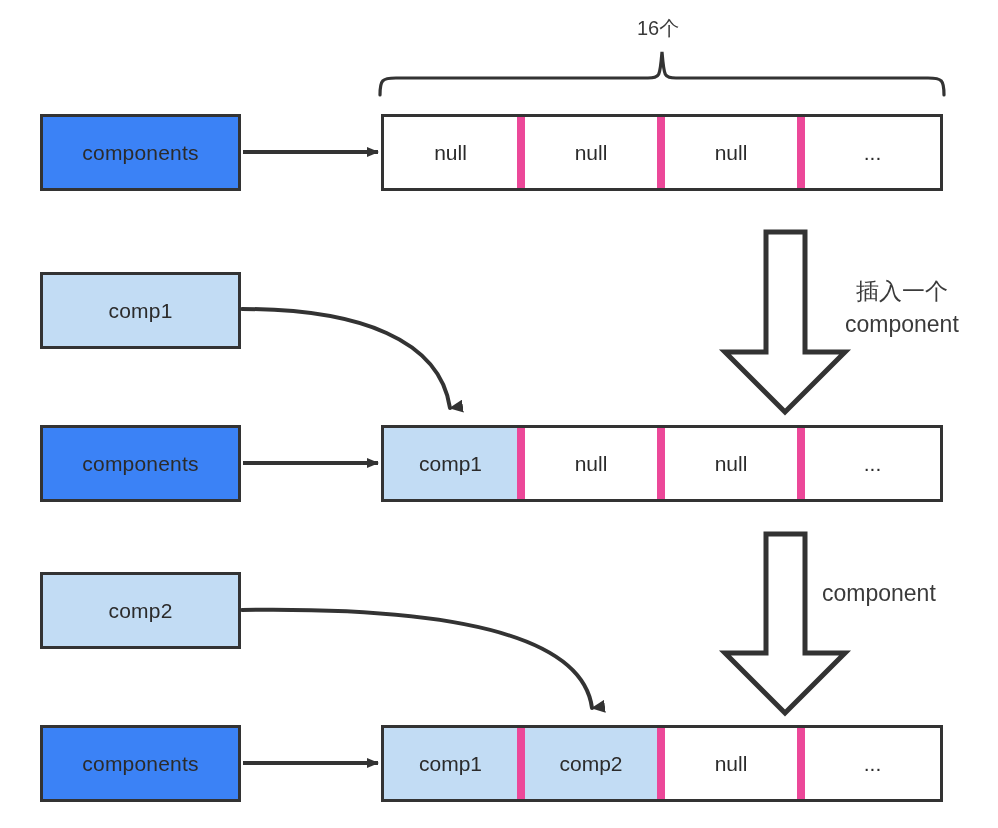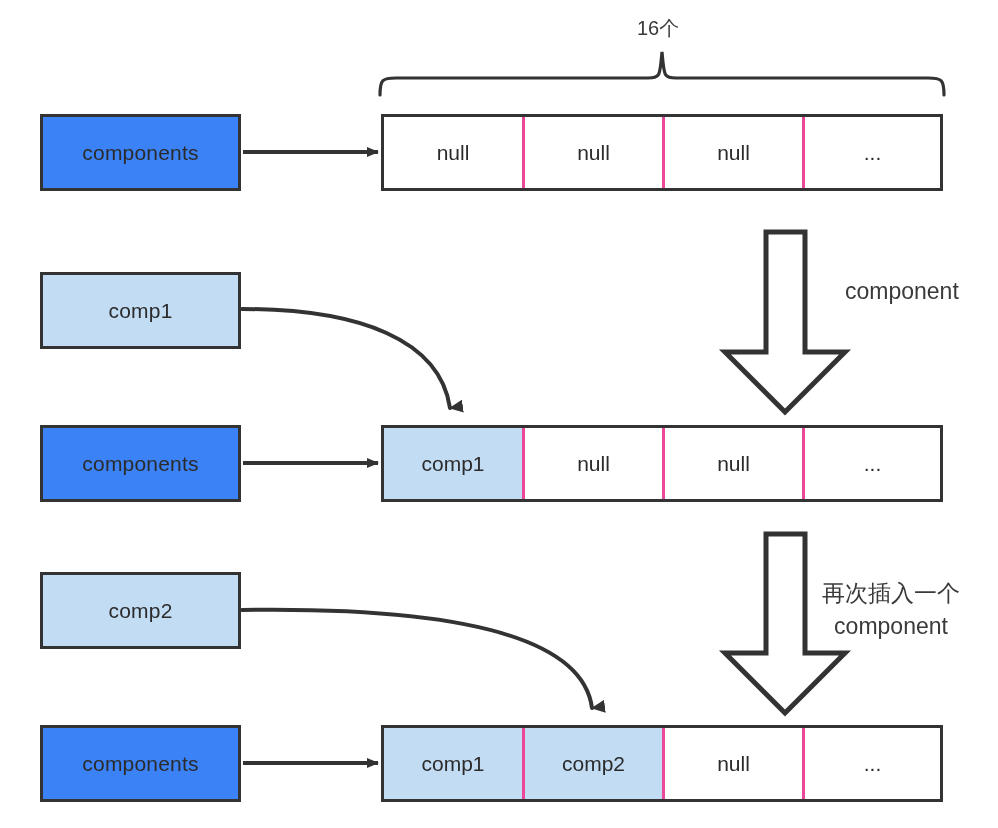--- a/index.html
+++ b/index.html
@@ -50,21 +50,21 @@
     display: flex;
     background: #ffffff;
   }
   .cell {
     box-sizing: border-box;
     display: flex;
     align-items: center;
     justify-content: center;
     font-size: 21px;
     color: #2b2b2b;
-    border-right: 3px solid #ec4899;
+    border-right: 8px solid #ec4899;
   }
   .cell:last-child { border-right: none; }
   .cell.blue { background: #c2dcf4; }
   .cell.white { background: #ffffff; }
 
   .note {
     position: absolute;
     font-size: 23px;
     color: #3a3a3a;
     line-height: 1.45;
@@ -147,20 +147,21 @@
     </div>
     <div class="cell white" style="width:140px;">
       <span>null</span>
     </div>
     <div class="cell white" style="width:135px;">
       <span>...</span>
     </div>
   </div>
 
   <div class="note" style="left:845px; top:275px;">
+    <div>插入一个</div>
     <div>component</div>
   </div>
 
   <div class="box blue" style="left:40px; top:272px; width:201px; height:77px;">
     <span>comp1</span>
   </div>
 
   <div class="box green" style="left:40px; top:425px; width:201px; height:77px;">
     <span>components</span>
   </div>
@@ -174,21 +175,20 @@
     </div>
     <div class="cell white" style="width:140px;">
       <span>null</span>
     </div>
     <div class="cell white" style="width:135px;">
       <span>...</span>
     </div>
   </div>
 
   <div class="note" style="left:822px; top:577px;">
-    <div>再次插入一个</div>
     <div>component</div>
   </div>
 
   <div class="box blue" style="left:40px; top:572px; width:201px; height:77px;">
     <span>comp2</span>
   </div>
 
   <div class="box green" style="left:40px; top:725px; width:201px; height:77px;">
     <span>components</span>
   </div>

